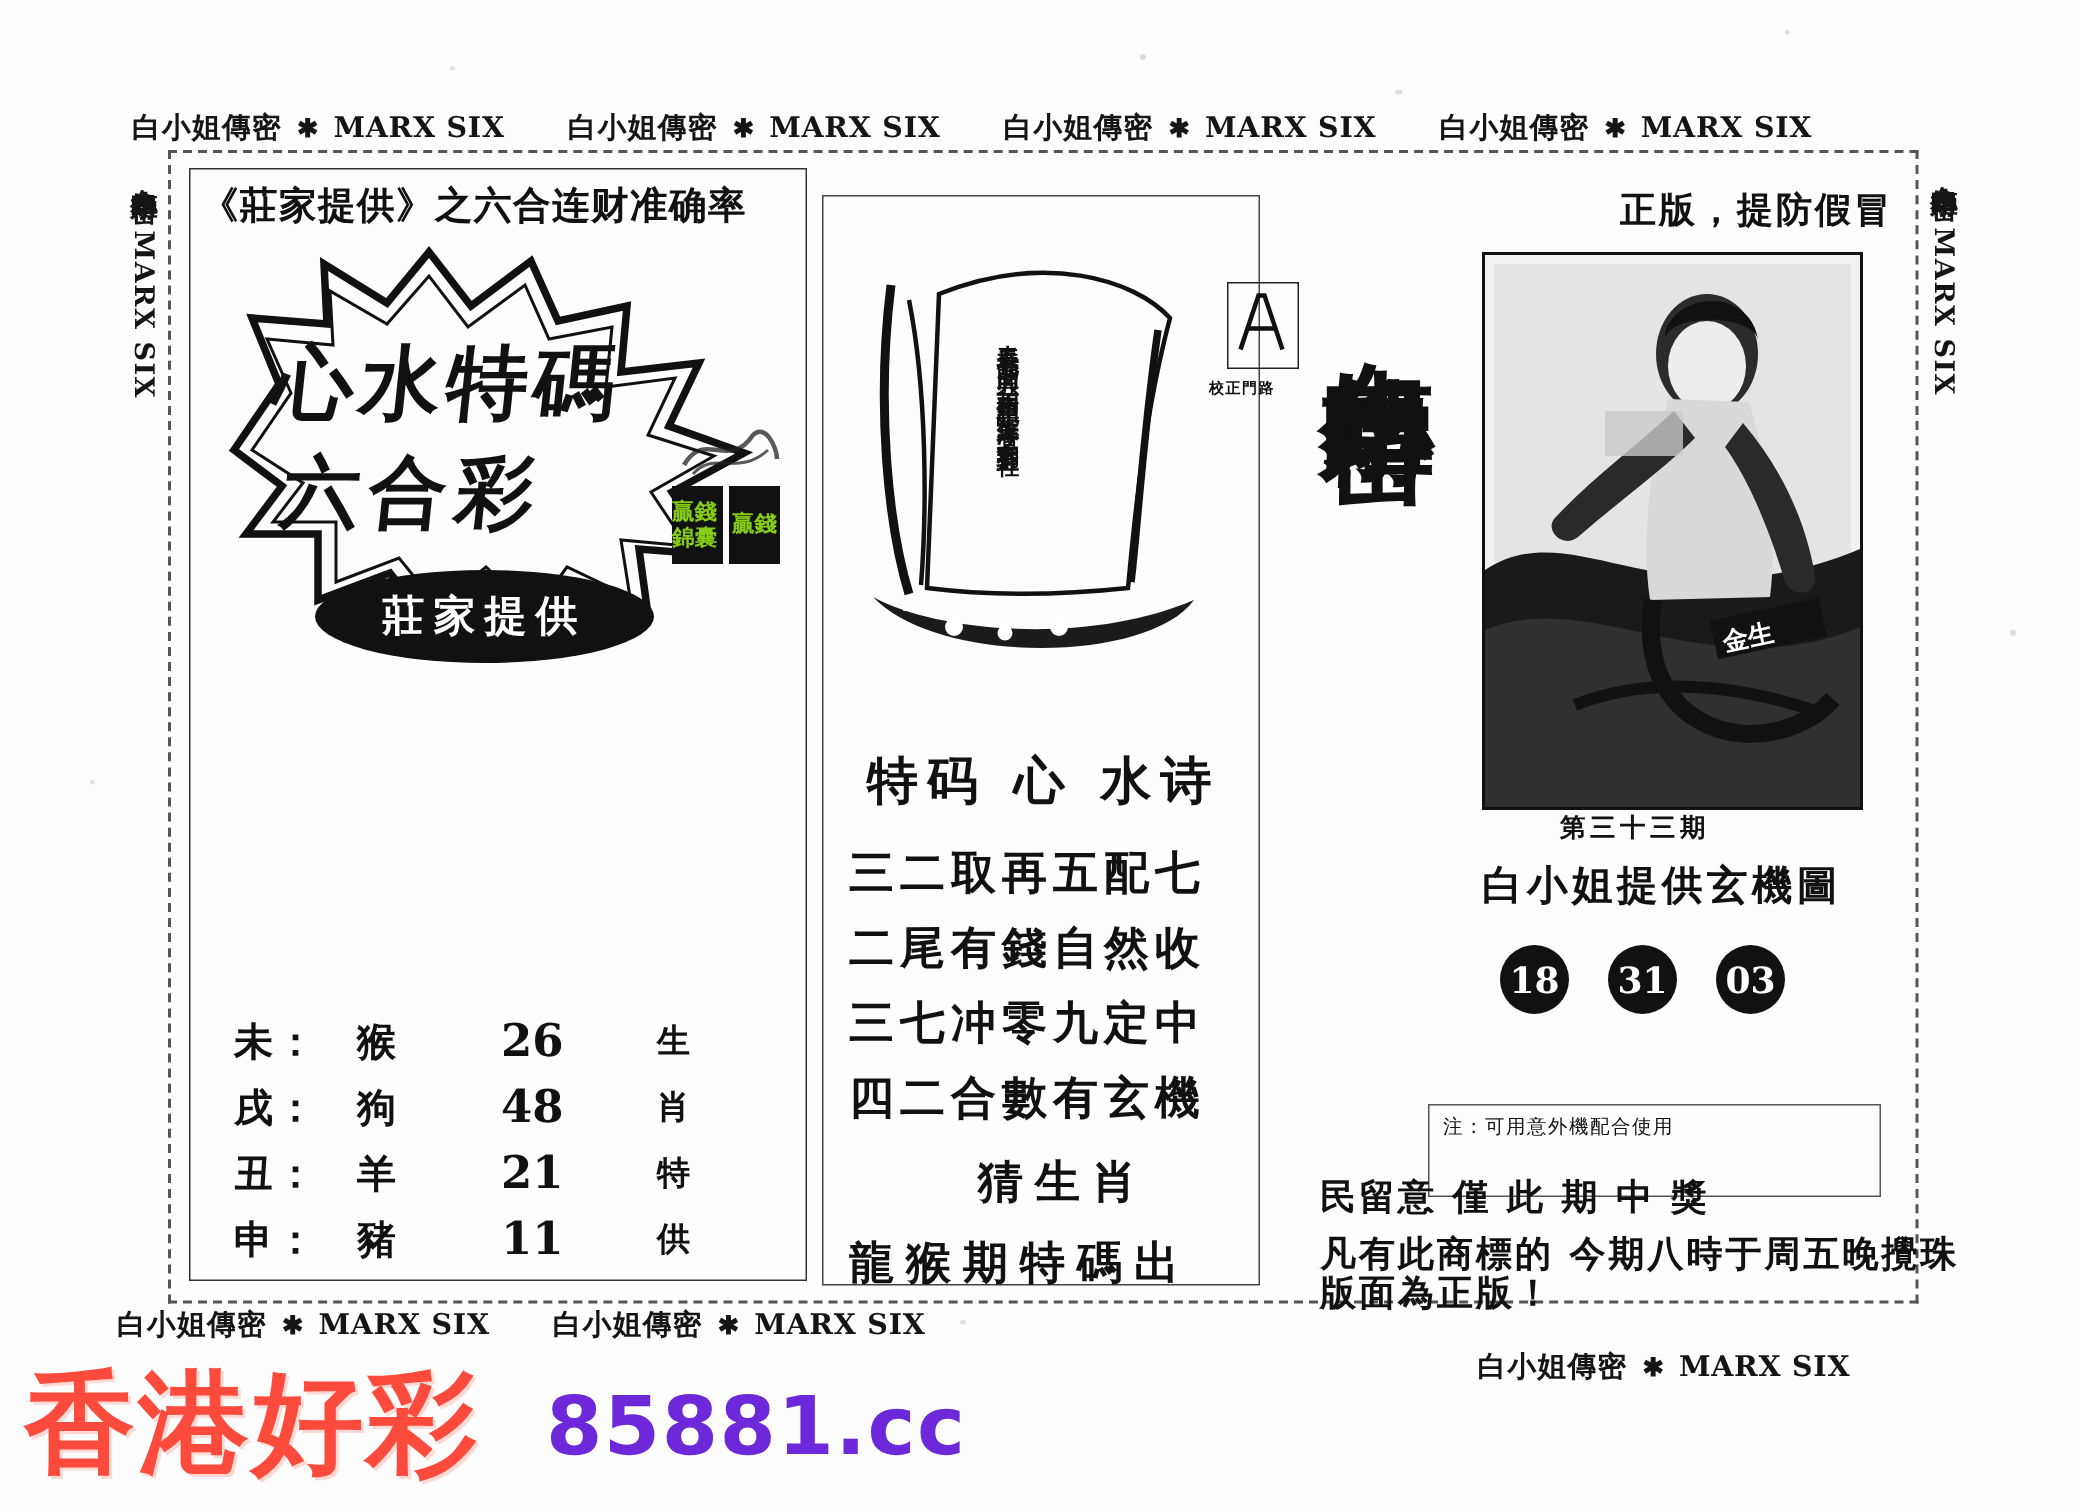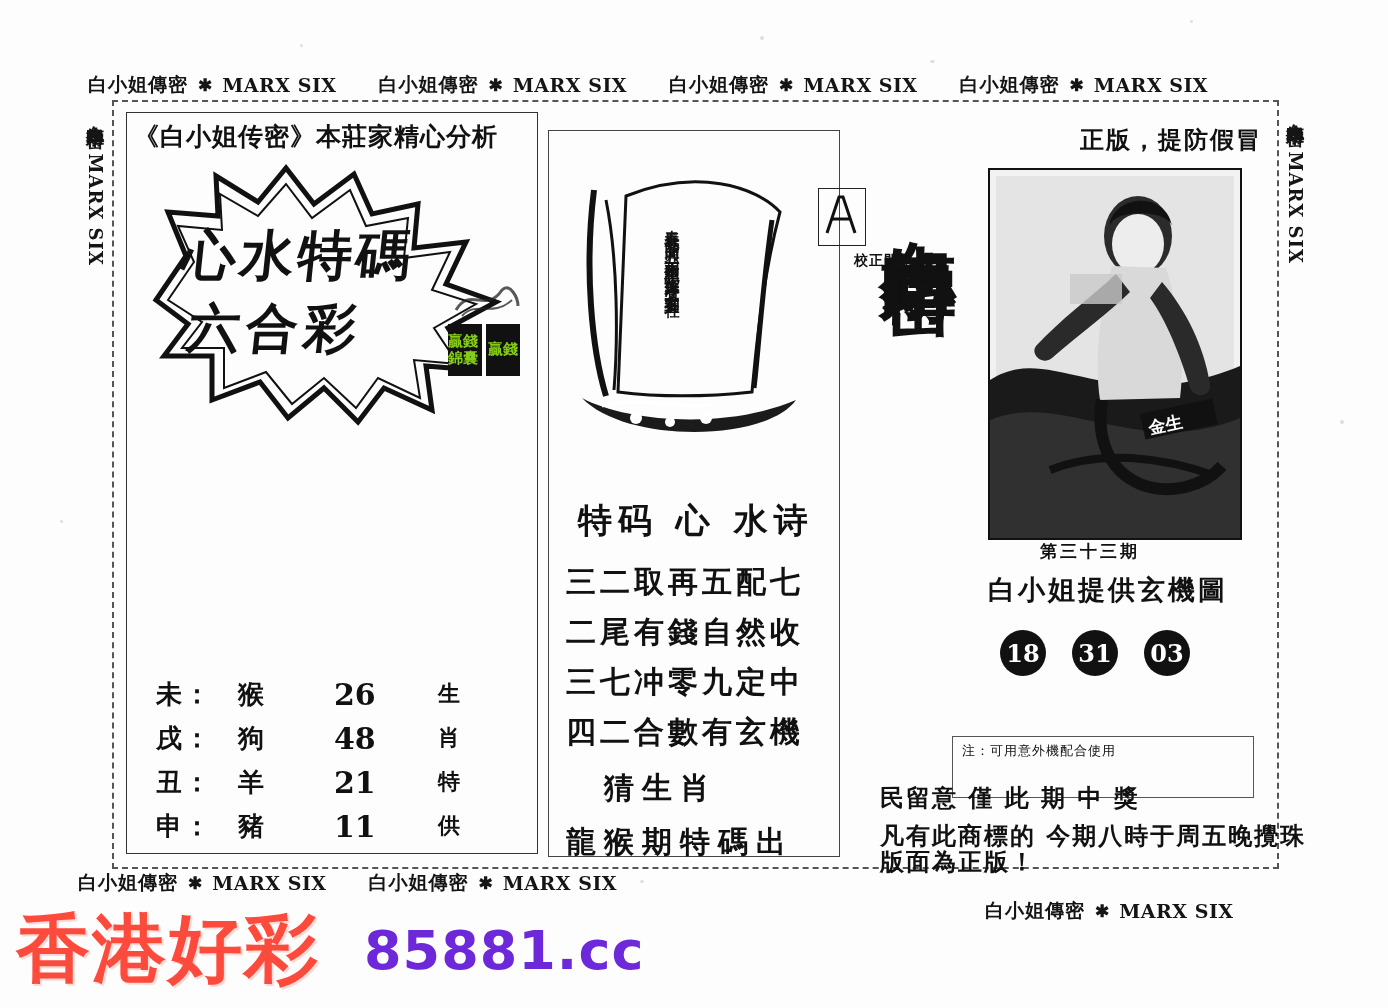--- a/index.html
+++ b/index.html
@@ -182,23 +182,22 @@
     height: 120px;
   }
   .stamp-sq {
     position: absolute; left: 818px; top: 188px;
     width: 46px; height: 56px;
     border: 1px solid #222;
   }
   .stamp-label {
     position: absolute; left: 806px; top: 252px;
     font-family: Liberation Sans, sans-serif;
-    font-size: 14px; font-weight: bold;
+    font-size: 10px; font-weight: bold;
     letter-spacing: 1px;
-    margin-left: 48px;
   }
   .poem-title {
     position: absolute; left: 578px; top: 498px;
     font-family: "DejaVu Serif", serif;
     font-size: 34px; font-weight: bold;
     letter-spacing: 6px;
     white-space: nowrap;
   }
   .poem-line {
     position: absolute; left: 566px;
@@ -360,21 +359,21 @@
 
   <div class="wm-vert" style="left:82px; top:112px; height:730px;">
     <span class="wm-cn">白小姐傳密 ✱ MARX SIX</span>
   </div>
   <div class="wm-vert" style="left:1282px; top:110px; height:790px;">
     <span class="wm-cn">白小姐傳密 ✱ MARX SIX</span>
   </div>
 
   <div class="left-col">
 
-    <div class="title-line">《白小姐传密》本莊家精心分析</div>
+    <div class="title-line">《莊家提供》之六合连财准确率</div>
 
     <div class="star-badge">
       <svg width="360" height="270" viewBox="0 0 360 270">
         <polygon points="10,140 40,96 22,52 72,56 70,16 112,42 140,8 168,44 208,14 226,54 272,44 268,88 320,82 300,124 350,142 302,168 330,210 280,206 286,250 238,228 212,262 178,228 142,258 114,222 66,240 66,196 18,196 42,164" fill="none" stroke="#111" stroke-width="5"></polygon>
         <polygon points="22,140 48,102 32,66 76,70 74,34 112,56 140,24 166,58 204,30 220,66 262,58 258,98 304,92 286,130 330,144 288,168 312,204 268,200 274,238 232,218 210,248 178,218 146,244 120,212 78,228 78,188 36,188 56,162" fill="none" stroke="#111" stroke-width="2"></polygon>
       </svg>
     </div>
     <div class="badge-text1">心水特碼</div>
     <div class="badge-text2">六合彩</div>
 
@@ -385,20 +384,23 @@
       </svg>
     </div>
 
     <div class="seal-box" style="left:322px; top:212px;">
       <span>贏錢錦囊</span>
     </div>
     <div class="seal-box" style="left:360px; top:212px;">
       <span>贏錢</span>
     </div>
 
+    <div class="oval">
+      <span>莊家提供</span>
+    </div>
 
 
     <div class="table-zone">
       <div class="trow">
         <span class="t-key">未：</span>
         <span class="t-animal">猴</span>
         <span class="t-num">26</span>
         <span class="t-side">生</span>
       </div>
       <div class="trow">
@@ -449,21 +451,21 @@
       <path d="M12 30 L32 30" stroke="#111" stroke-width="3" fill="none"></path>
     </svg>
   </div>
   <div class="stamp-label">校正門路</div>
 
   <div class="poem-title">特码 心 水诗</div>
   <div class="poem-line" style="top:562px;">三二取再五配七</div>
   <div class="poem-line" style="top:612px;">二尾有錢自然收</div>
   <div class="poem-line" style="top:662px;">三七冲零九定中</div>
   <div class="poem-line" style="top:712px;">四二合數有玄機</div>
-  <div class="poem-center" style="left:604px; top:768px;">猜生肖</div>
+  <div class="poem-center" style="left:652px; top:768px;">猜生肖</div>
   <div class="poem-center" style="left:566px; top:822px;">龍猴期特碼出</div>
 
   <div class="anti-fake">正版，提防假冒</div>
 
   <div class="big-brand">白小姐傳密</div>
 
   <div class="photo-box">
     <svg class="photo-inner" viewBox="0 0 250 368" preserveAspectRatio="none">
       <rect x="0" y="0" width="250" height="368" fill="#f2f2f2"></rect>
       <rect x="6" y="6" width="238" height="356" fill="#e4e4e4"></rect>

